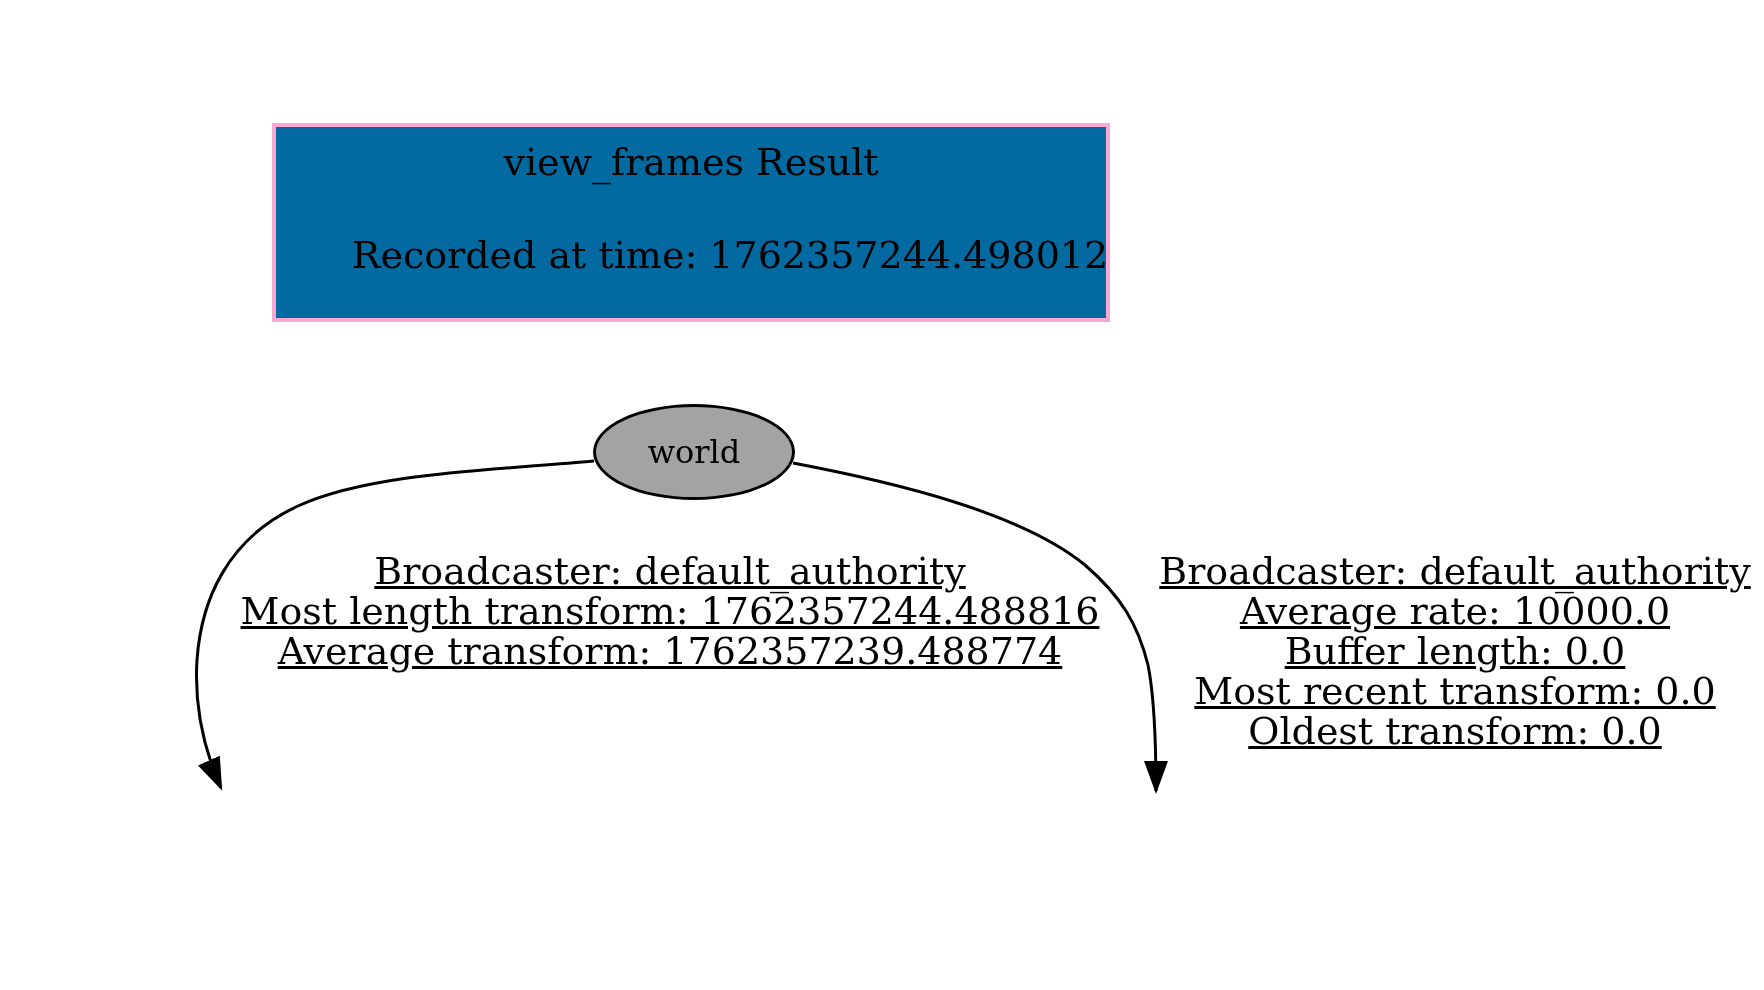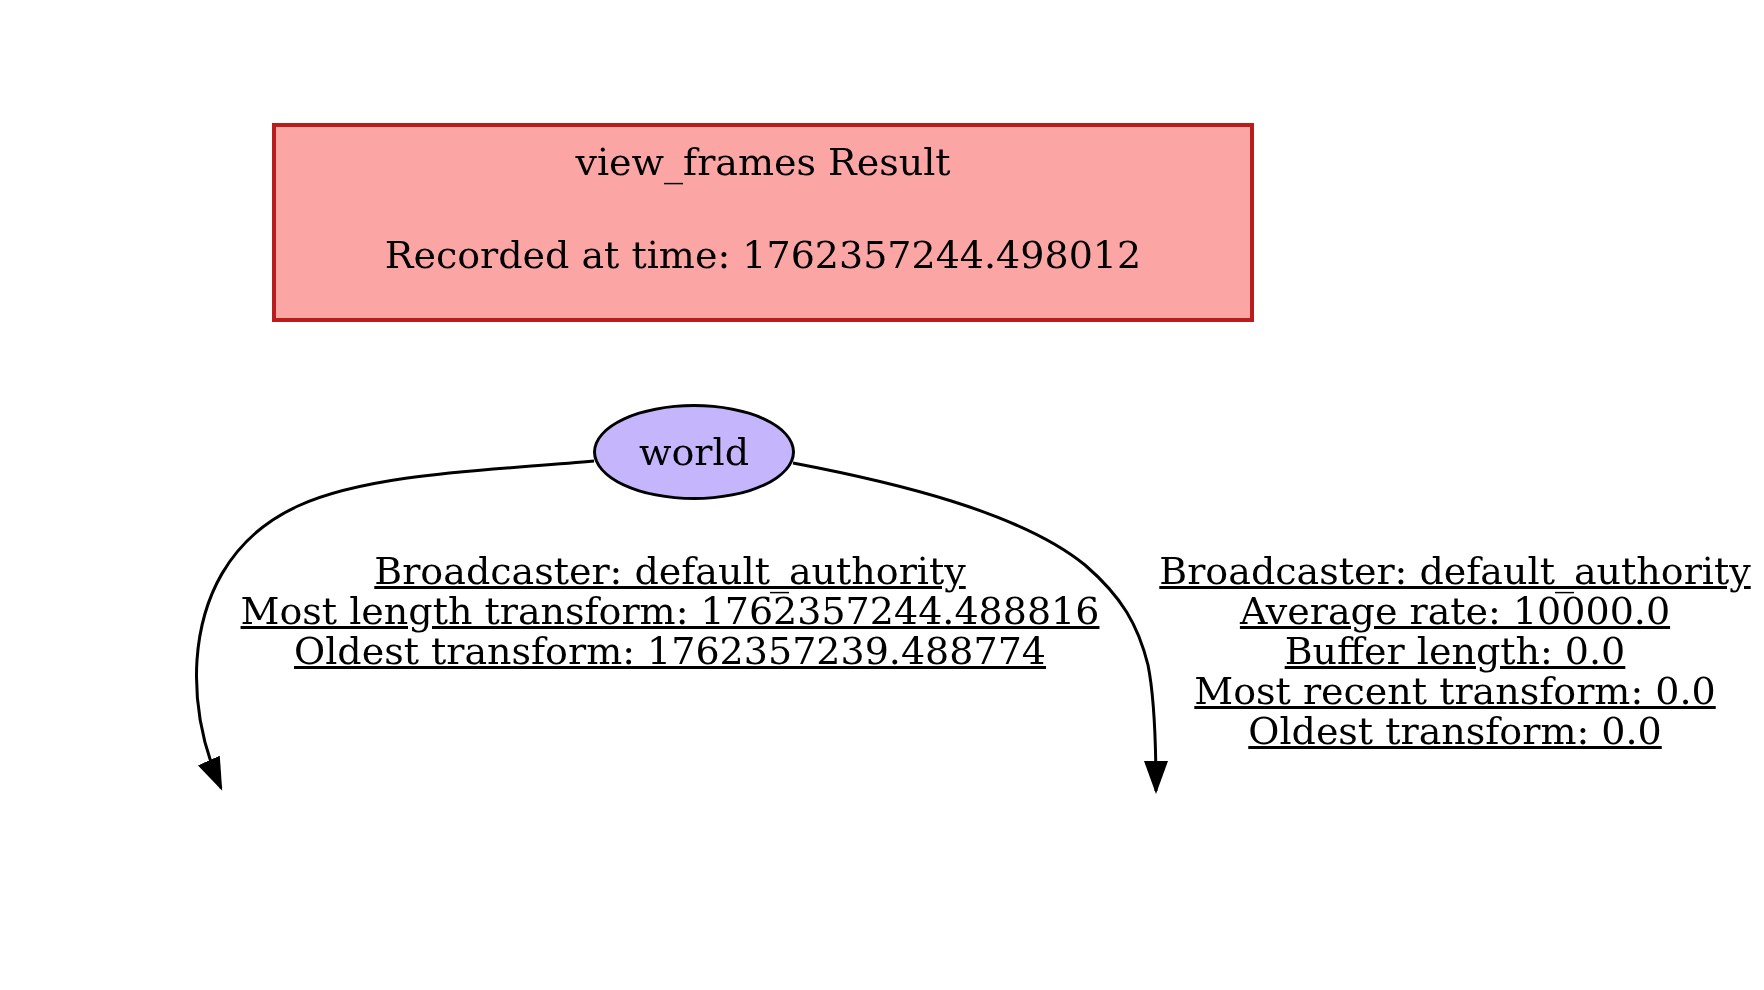--- a/index.html
+++ b/index.html
@@ -24,48 +24,48 @@
     position: absolute;
     left: 0;
     top: 0;
     width: 1764px;
     height: 990px;
   }
   .result-box {
     position: absolute;
     left: 272px;
     top: 123px;
-    width: 982px;
+    width: 838px;
     height: 199px;
-    border: 4px solid #b91c1c;
+    border: 4px solid #f9a8d4;
     box-sizing: border-box;
-    background: #fca5a5;
+    background: #0369a1;
   }
   .box-line {
     position: absolute;
     left: 0;
     width: 100%;
     text-align: center;
     font-size: 38px;
     line-height: 48px;
     white-space: nowrap;
   }
   .box-title    { top: 11px; }
-  .box-recorded { top: 104px; }
+  .box-recorded { top: 104px; padding-left: 39px; }
 
   .node {
     position: absolute;
     border: 3px solid #000000;
     border-radius: 50%;
     box-sizing: border-box;
-    background: #c4b5fd;
+    background: #a3a3a3;
     display: flex;
     align-items: center;
     justify-content: center;
-    font-size: 38px;
+    font-size: 32px;
     white-space: nowrap;
   }
   .node-world     { left: 593px; top: 404px; width: 202px; height: 96px; }
   .node-uav-imu   { left: 104px; top: 797px; width: 263px; height: 93px; }
   .node-world-ned { left: 998px; top: 794px; width: 304px; height: 97px; }
 
   .edge-label {
     position: absolute;
     width: 900px;
     text-align: center;
@@ -99,21 +99,21 @@
 
   <div class="node node-world">
     <span>world</span>
   </div>
 
 
 
   <div class="edge-label edge-label-left">
     <div>Broadcaster: default_authority</div>
     <div>Most length transform: 1762357244.488816</div>
-    <div>Oldest transform: 1762357239.488774</div>
+    <div>Average transform: 1762357239.488774</div>
   </div>
 
   <div class="edge-label edge-label-right">
     <div>Broadcaster: default_authority</div>
     <div>Average rate: 10000.0</div>
     <div>Buffer length: 0.0</div>
     <div>Most recent transform: 0.0</div>
     <div>Oldest transform: 0.0</div>
   </div>
 

